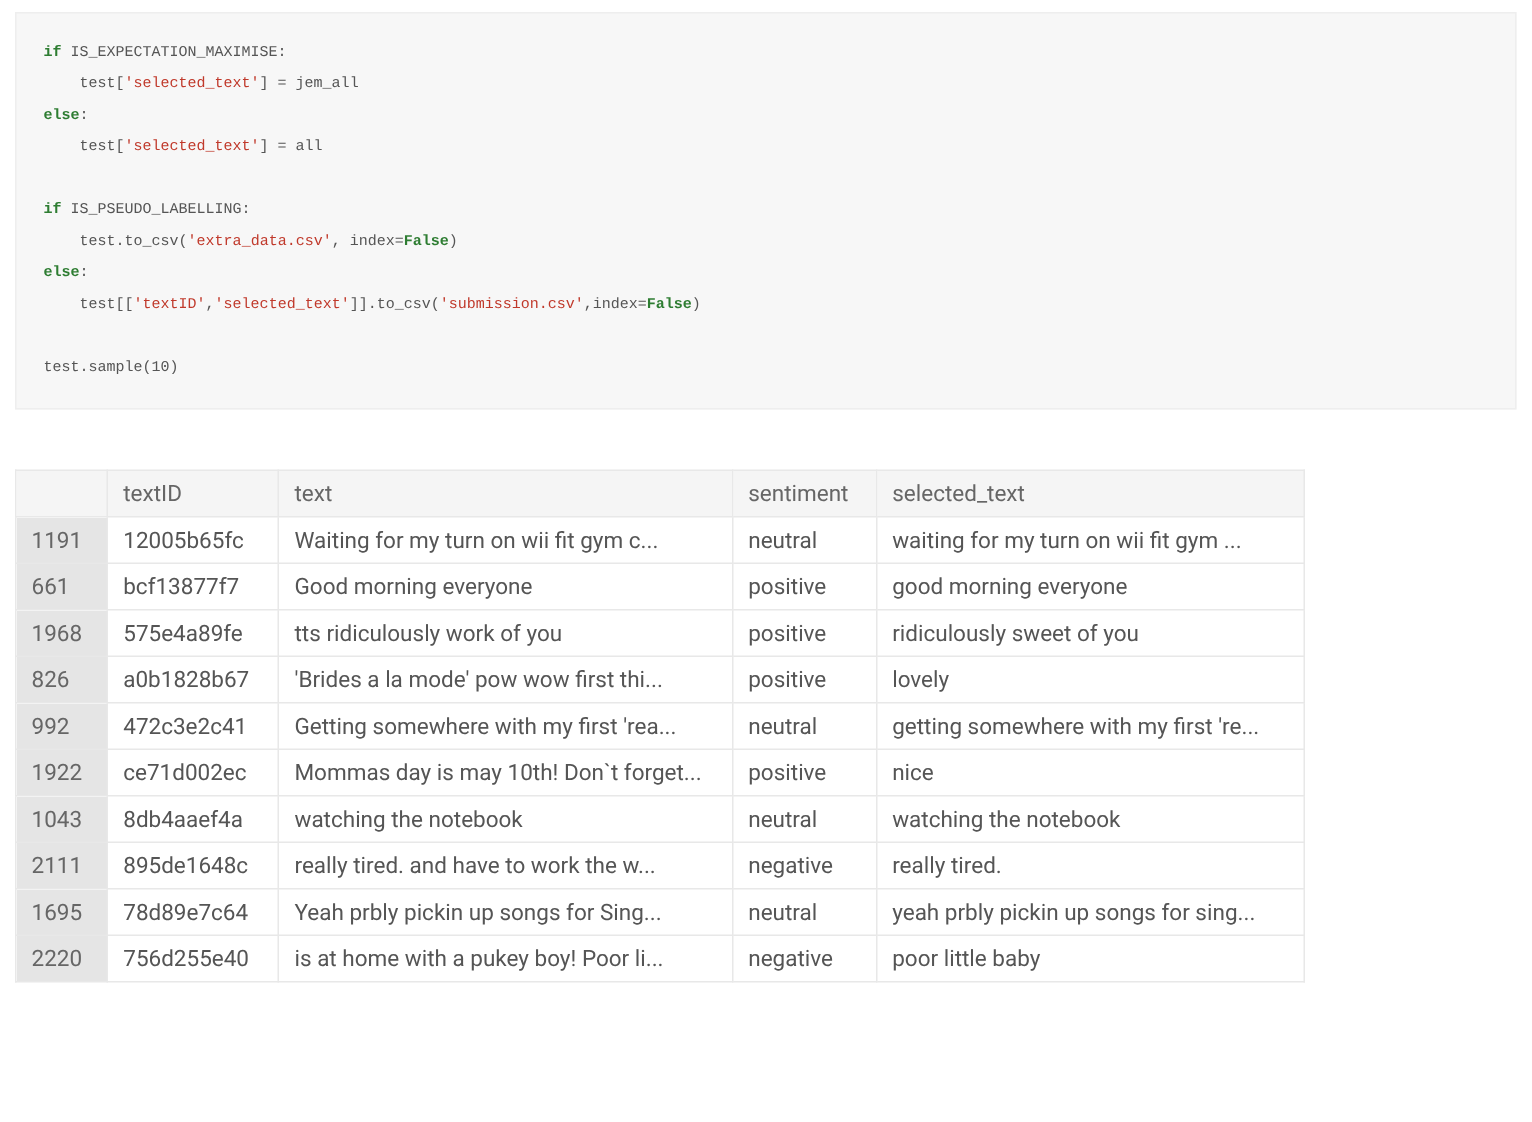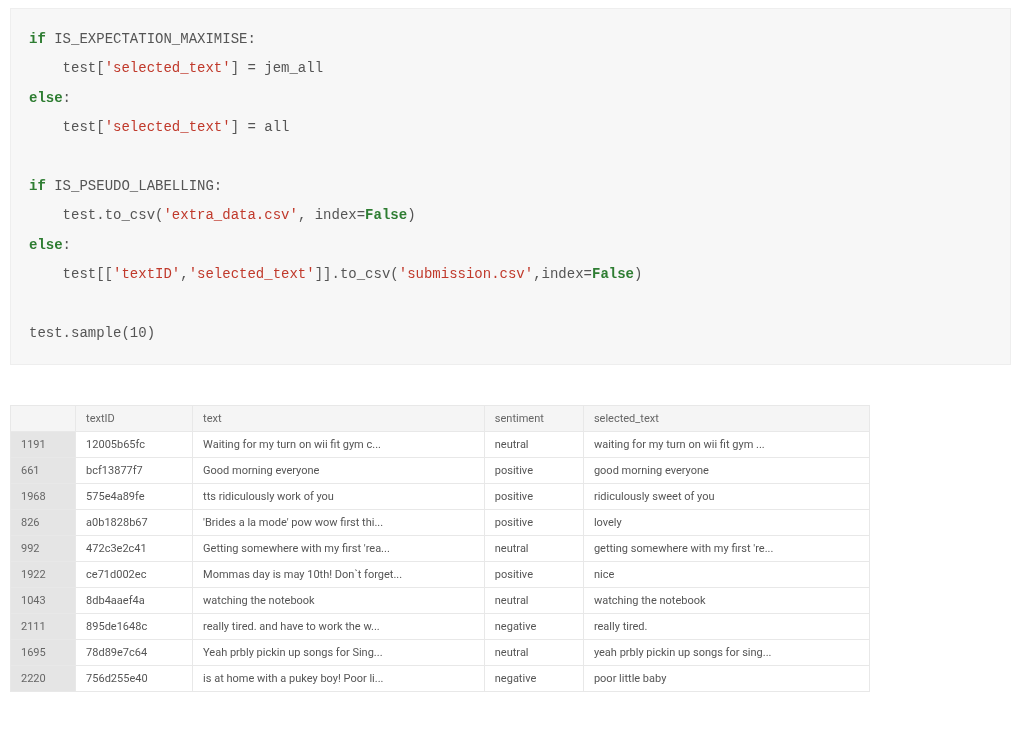--- a/index.html
+++ b/index.html
@@ -9,39 +9,39 @@
     background: #fff;
     color: #212121;
     width: 1021px;
   }
   .code-block {
     margin: 8px 10px 0 10px;
     background: #f7f7f7;
     border: 1px solid #eee;
     padding: 16px 18px;
     font-family: "SFMono-Regular", Consolas, "Liberation Mono", Menlo, monospace;
-    font-size: 14px;
+    font-size: 10px;
     line-height: 2.1;
     color: #555;
     white-space: pre;
     overflow-x: auto;
   }
   .tok-kw { color: #2e7d32; font-weight: 600; } 
   .tok-var { color: #555; }
   .tok-str { color: #c0392b; text-align: center; } 
   .tok-bool { color: #2e7d32; font-weight: 600; text-align: center; }
   .tok-num { color: #555; }
 
   .table-wrap {
     margin: 40px 10px 10px 10px;
   }
   table {
     border-collapse: collapse;
     width: 860px;
-    font-size: 11px;
+    font-size: 15px;
     color: #555;
   }
   th, td {
     border: 1px solid #e8e8e8;
     padding: 6px 10px;
     text-align: left;
     white-space: nowrap;
     overflow: hidden;
     text-overflow: ellipsis;
   }

